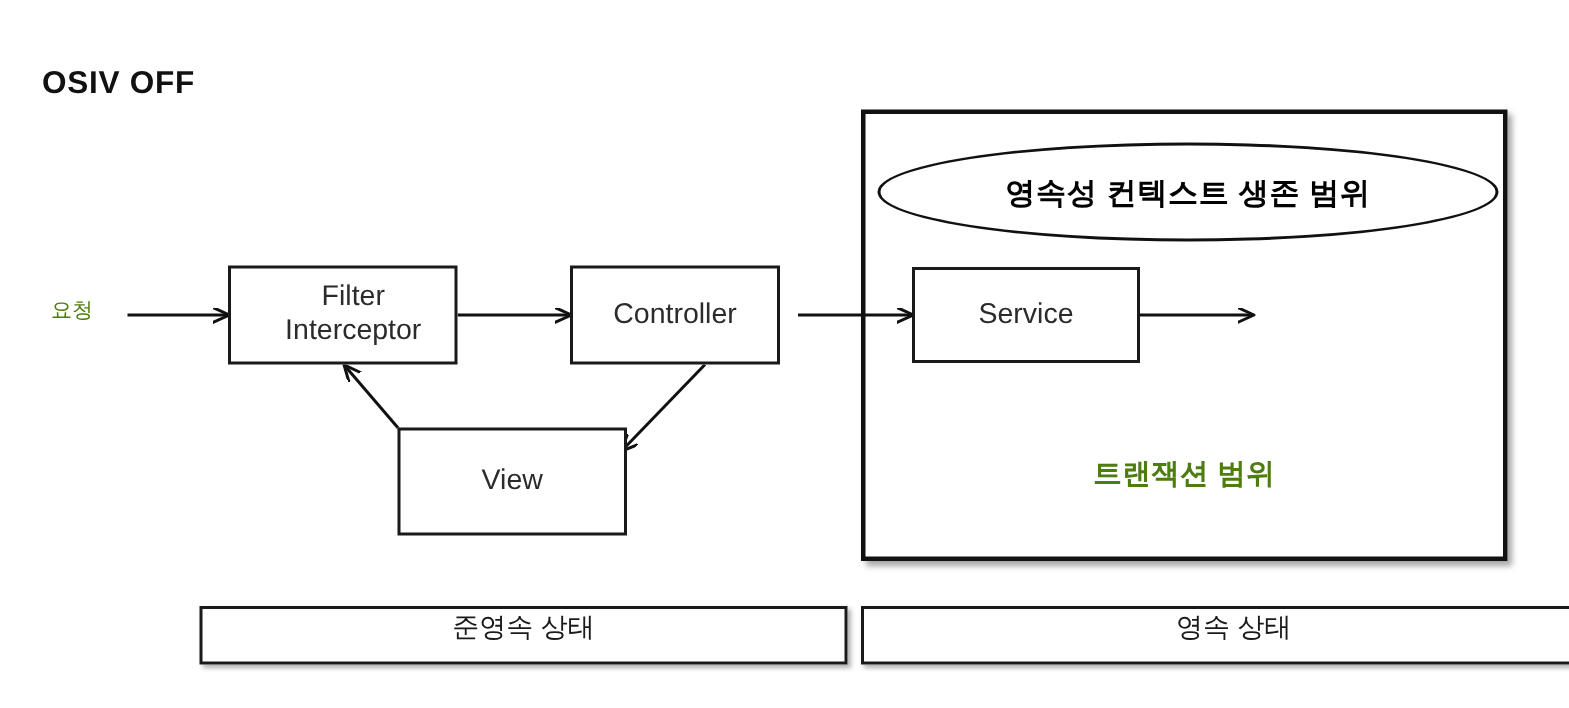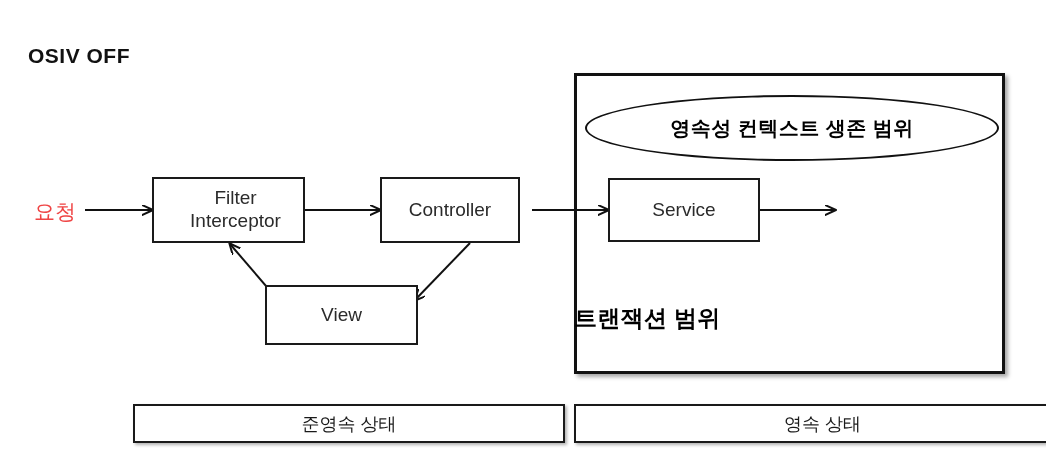--- a/index.html
+++ b/index.html
@@ -61,43 +61,42 @@
     display: flex;
     align-items: center;
     justify-content: center;
     font-size: 20px;
     font-weight: bold;
     color: #000000;
     letter-spacing: 0.5px;
   }
   .panel-caption {
     position: absolute;
-    font-size: 23px;
+    font-size: 19px;
     font-weight: bold;
-    color: #000000;
-    text-align: left;
+    color: #4d7c0f;
+    text-align: center;
     letter-spacing: 0.3px;
   }
   
   .state-bar {
     position: absolute;
     border: 2px solid #1a1a1a;
     background: #ffffff;
     box-sizing: border-box;
     display: flex;
-    align-items: center;
     justify-content: center;
     font-size: 18px;
     color: #1a1a1a;
     box-shadow: 2px 2px 3px rgba(0,0,0,0.30);
   }
   .edge-label {
     position: absolute;
-    font-size: 21px;
-    color: #ef4444;
+    font-size: 14px;
+    color: #4d7c0f;
     white-space: nowrap;
   }
   svg.arrows {
     position: absolute;
     left: 0;
     top: 0;
     width: 1046px;
     height: 472px;
     pointer-events: none;
   }
@@ -141,21 +140,21 @@
 
   <div class="box two-line" style="left:152px; top:177px; width:153px; height:66px; flex-direction:column;padding-left:14px;">
     <span>Filter</span>
     <span>Interceptor</span>
   </div>
 
   <div class="box" style="left:380px; top:177px; width:140px; height:66px;">
     <span>Controller</span>
   </div>
 
-  <div class="box" style="left:265px; top:285px; width:153px; height:60px;">
+  <div class="box" style="left:265px; top:285px; width:153px; height:72px;">
     <span>View</span>
   </div>
 
   <div class="box" style="left:608px; top:178px; width:152px; height:64px;">
     <span>Service</span>
   </div>
 
 
   <div class="state-bar" style="left:133px; top:404px; width:432px; height:39px;">
     <span>준영속 상태</span>

